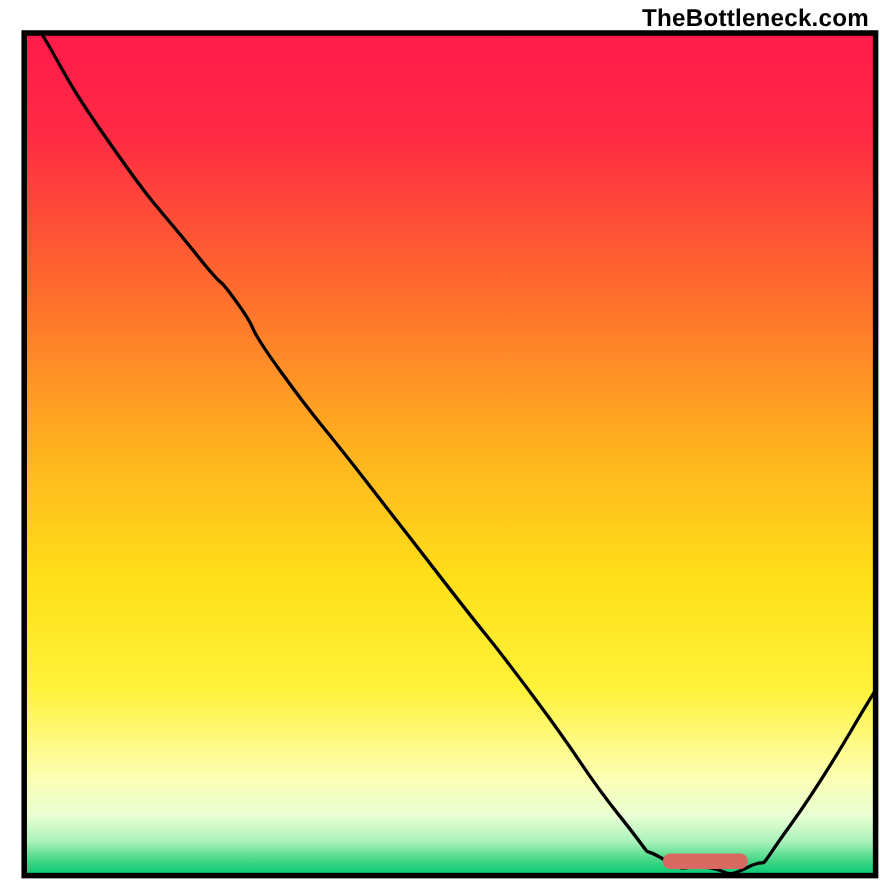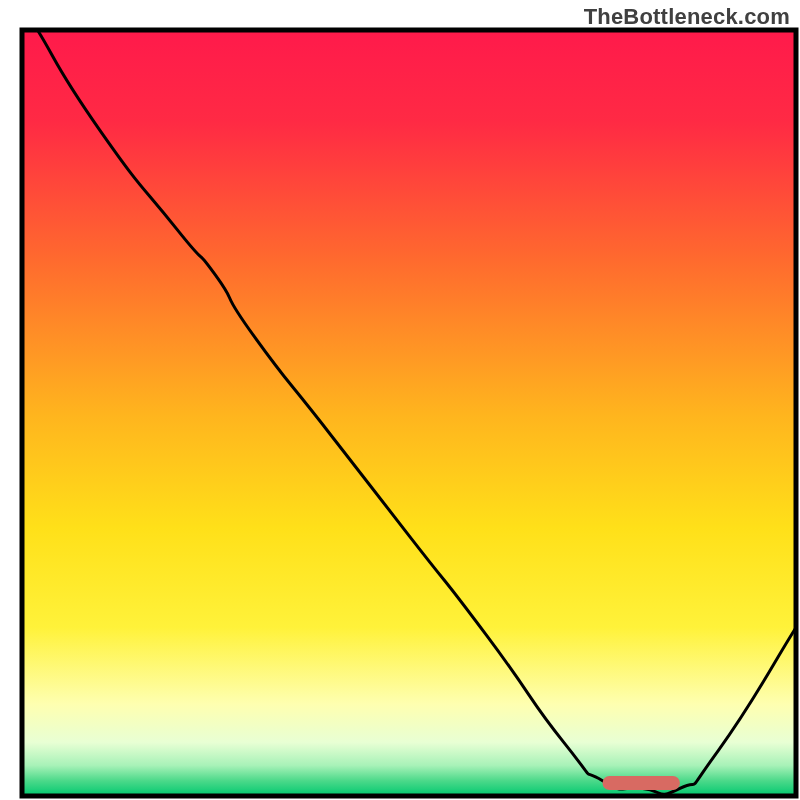--- a/index.html
+++ b/index.html
@@ -13,21 +13,21 @@
   }
   .wrap {
     position: relative;
     width: 800px;
     height: 800px;
   }
   .attribution {
     position: absolute;
     top: 4px;
     right: 10px;
-    color: #404040;
+    color: #000000;
     font-size: 22px;
     font-weight: 600;
     letter-spacing: 0.2px;
     text-align: center;
   }
   svg {
     position: absolute;
     top: 0;
     left: 0;
   }

